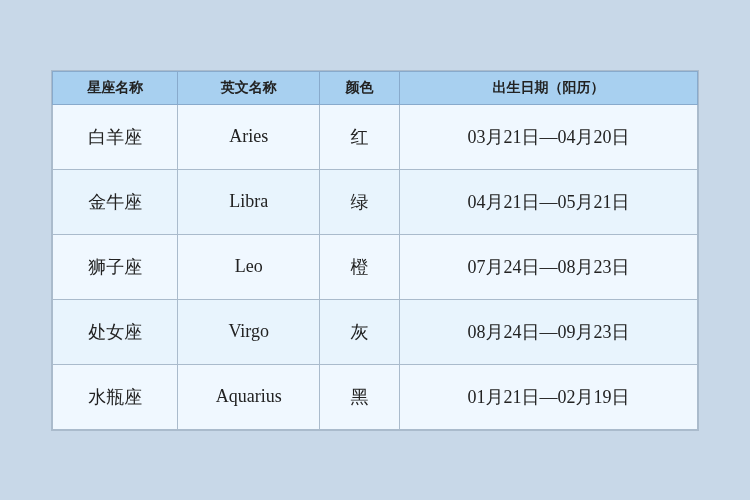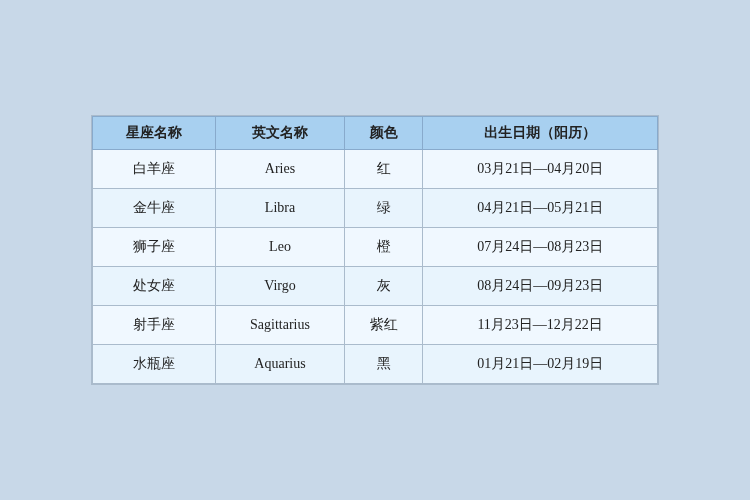--- a/index.html
+++ b/index.html
@@ -15,45 +15,45 @@
       display: flex;
       align-items: center;
       justify-content: center;
       font-family: "SimSun", "宋体", serif;
       font-size: 14px;
     }
 
     .table-container {
       background-color: #ddeeff;
       border: 1px solid #aabbcc;
-      width: 568px;
+      width: 648px;
     }
 
     table {
       width: 100%;
       border-collapse: collapse;
     }
 
     thead tr th {
       background-color: #a8d0f0;
       border: 1px solid #88aacc;
       padding: 7px 10px;
       text-align: center;
       font-weight: bold;
       color: #222;
       font-size: 14px;
     }
 
     tbody tr td {
       border: 1px solid #aabbcc;
-      padding: 10px 10px;
+      padding: 20px 10px;
       text-align: center;
       color: #222;
       background-color: #f0f8ff;
-      font-size: 14px;
+      font-size: 18px;
     }
 
     tbody tr:nth-child(even) td {
       background-color: #e8f4fd;
     }
   </style>
 </head>
 <body>
 
 <div class="table-container">
@@ -85,26 +85,20 @@
           <td>橙</td>
           <td>07月24日—08月23日</td>
         </tr>
         <tr>
           <td>处女座</td>
           <td>Virgo</td>
           <td>灰</td>
           <td>08月24日—09月23日</td>
         </tr>
         <tr>
-          <td>射手座</td>
-          <td>Sagittarius</td>
-          <td>紫红</td>
-          <td>11月23日—12月22日</td>
-        </tr>
-        <tr>
           <td>水瓶座</td>
           <td>Aquarius</td>
           <td>黑</td>
           <td>01月21日—02月19日</td>
         </tr>
       </tbody>
   </table>
 </div>
 
 </body></html>

